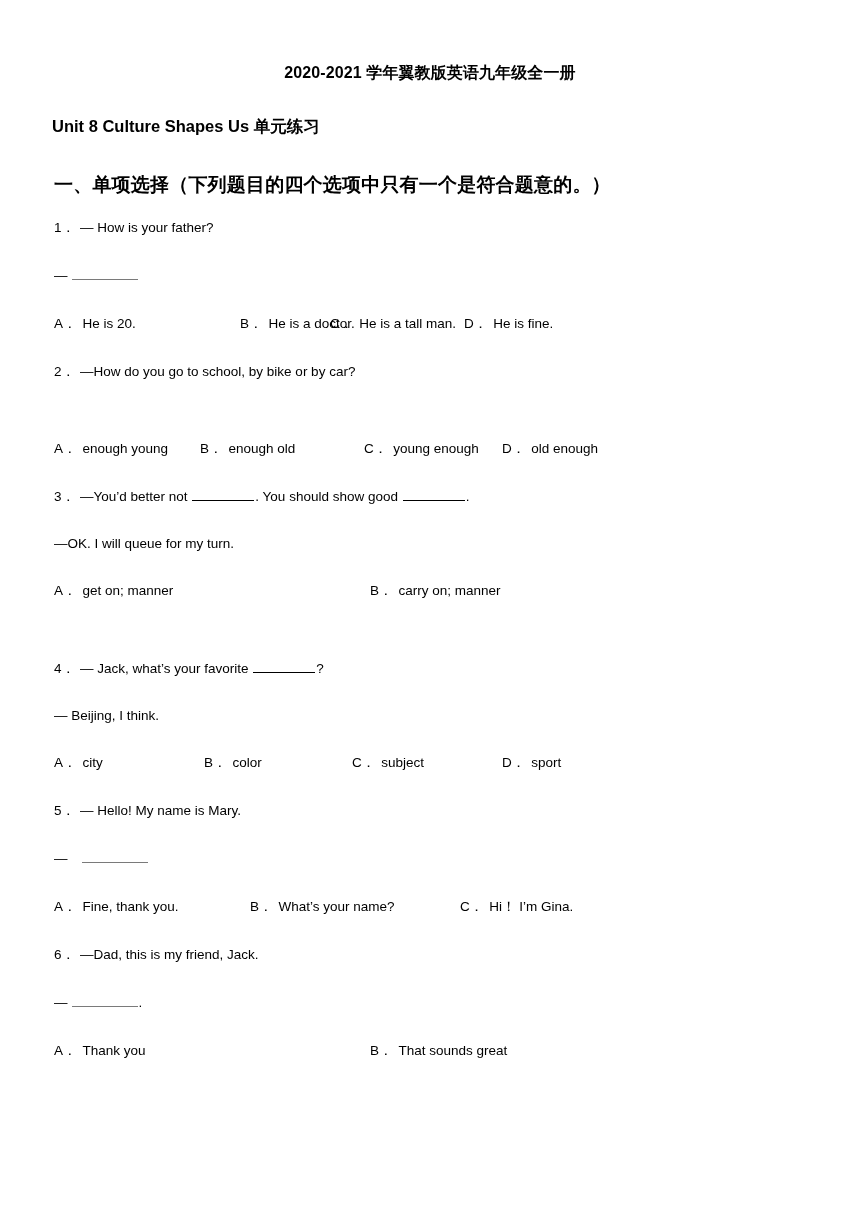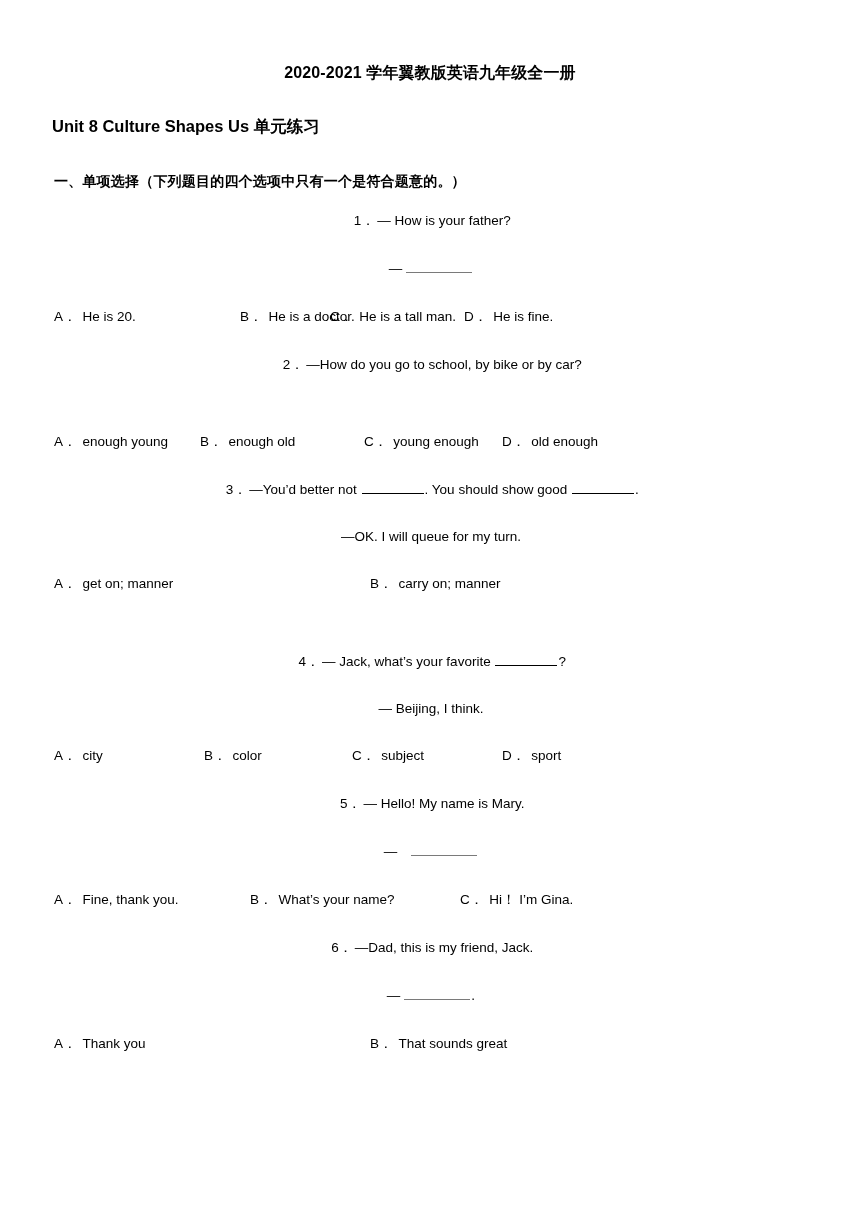--- a/index.html
+++ b/index.html
@@ -41,35 +41,34 @@
     font-weight: bold;
     margin: 0;
     padding-top: 31px;
     line-height: 1.35;
     font-family: "Liberation Sans", "DejaVu Sans", sans-serif;
   }
 
   
   .section-heading {
     font-family: "Liberation Serif", "DejaVu Serif", serif;
-    font-size: 14px;
+    font-size: 19px;
     line-height: 1.3;
     margin: 0;
     padding-top: 36px;
     padding-left: 2px;
     letter-spacing: 0.2px;
   }
 
   
   .questions {
     padding-top: 22px;
   }
   .q-block {
     margin: 0;
-    text-align: center;
   }
   .line {
     font-size: 13.5px;
     line-height: 1.25;
     margin: 0;
     padding: 0 0 0 2px;
     white-space: pre-wrap;
     min-height: 17px;
   }
   .line.stem     { margin-top: 0; }

